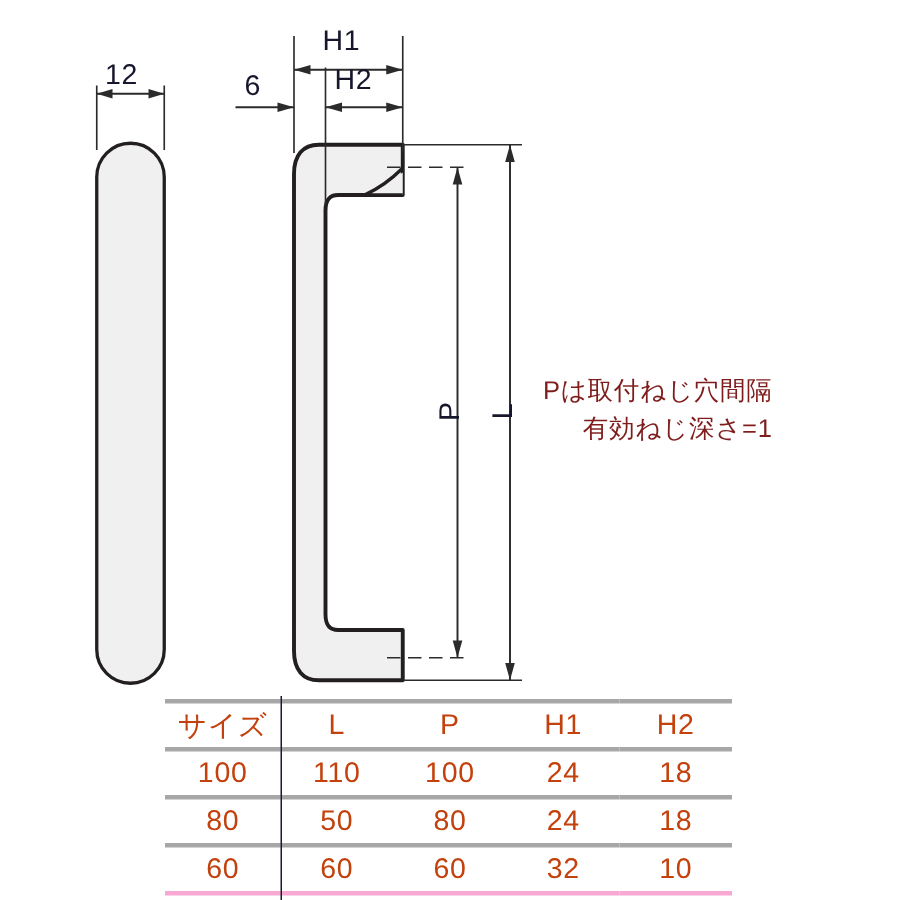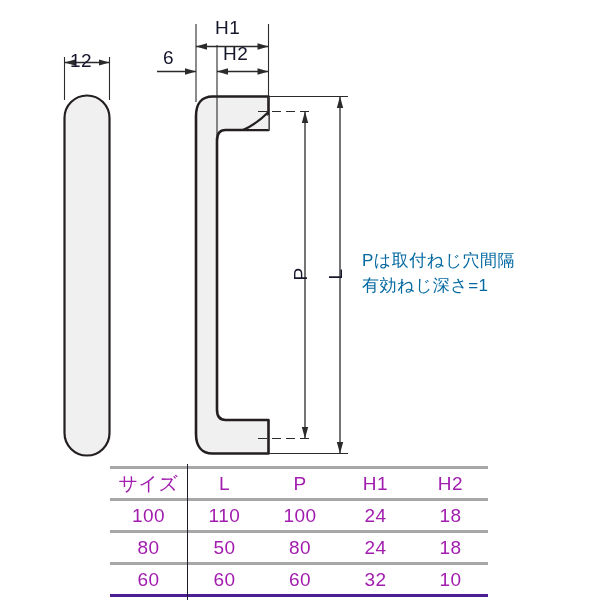--- a/index.html
+++ b/index.html
@@ -8,42 +8,42 @@
     font-family:"Liberation Sans","DejaVu Sans",sans-serif;
     color:#1a1a2e;
   }
   #stage{position:absolute;left:0;top:0;width:600px;height:600px;}
   svg.draw{position:absolute;left:0;top:0;width:600px;height:600px;}
 
   
   #note{
     position:absolute;left:362px;top:248px;
     font-size:17px;line-height:25px;letter-spacing:0.5px;
-    color:#0369a1;white-space:nowrap;
+    color:#7f1d1d;white-space:nowrap;text-align:right;
   }
 
   
   .dimlbl{
     position:absolute;font-size:19px;color:#16162c;
     letter-spacing:0.5px;white-space:nowrap;
   }
   .dimlbl.rot{ transform:rotate(-90deg); transform-origin:center center; }
 
   
   #spec-table{
     position:absolute;left:110px;top:466px;width:378px;
     border-collapse:collapse;
   }
   #spec-table td{
-    font-size:19px;color:#a21caf;text-align:center;
+    font-size:19px;color:#c2410c;text-align:center;
     height:29px;padding:0;letter-spacing:0.5px;
     border-top:3px solid #a7a7a7;
     position:relative;
   }
-  #spec-table tr:last-child td{ border-bottom:3px solid #4c1d95; }
+  #spec-table tr:last-child td{ border-bottom:3px solid #f9a8d4; }
   #spec-table td.c0{ width:77px; }
   #spec-table td.c1{ width:75px; }
   #spec-table td.c2{ width:76px; }
   #spec-table td.c3{ width:75px; }
   #spec-table td.c4{ width:75px; }
   #divider{
     position:absolute;left:187px;top:464px;width:1px;height:136px;
     background:#1a1a2e;
   }
   #hdr-size{ font-size:18px; }
@@ -115,21 +115,21 @@
       <line x1="305" y1="111.5" x2="305" y2="438.5" stroke-width="1.3"></line>
       <polygon points="305,111.5 301.8,123 308.2,123" fill="#2b2b2b" stroke="none"></polygon>
       <polygon points="305,438.5 301.8,427 308.2,427" fill="#2b2b2b" stroke="none"></polygon>
 
       <line x1="340" y1="96.5" x2="340" y2="453.5" stroke-width="1.3"></line>
       <polygon points="340,96.5 336.8,108 343.2,108" fill="#2b2b2b" stroke="none"></polygon>
       <polygon points="340,453.5 336.8,442 343.2,442" fill="#2b2b2b" stroke="none"></polygon>
     </g>
   </svg>
 
-  <div class="dimlbl" style="left:70px;top:50px;">12</div>
+  <div class="dimlbl" style="left:70px;top:40px;">12</div>
 
   <div class="dimlbl" style="left:163px;top:47px;">6</div>
 
   <div class="dimlbl" style="left:215px;top:17px;">H1</div>
 
   <div class="dimlbl" style="left:223px;top:43px;">H2</div>
 
   <div class="dimlbl rot" style="left:290px;top:263px;width:22px;text-align:center;">P</div>
 
   <div class="dimlbl rot" style="left:325px;top:263px;width:22px;text-align:center;">L</div>

